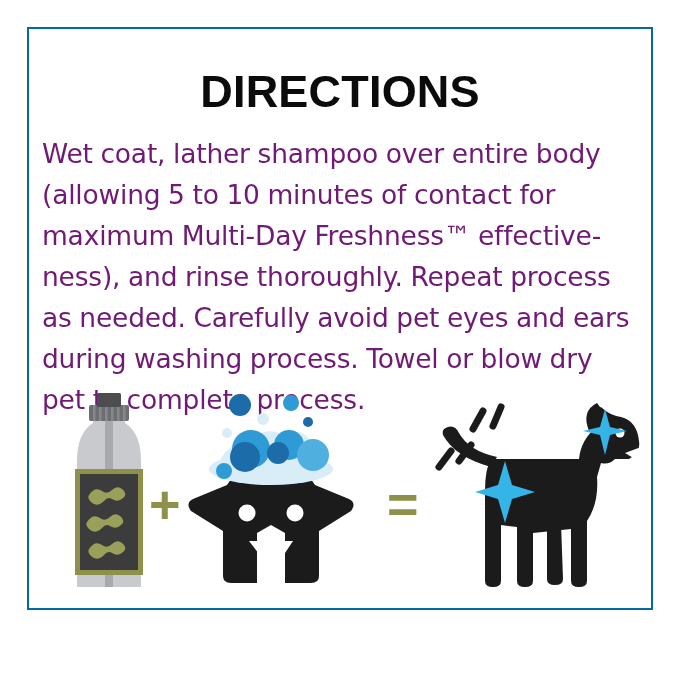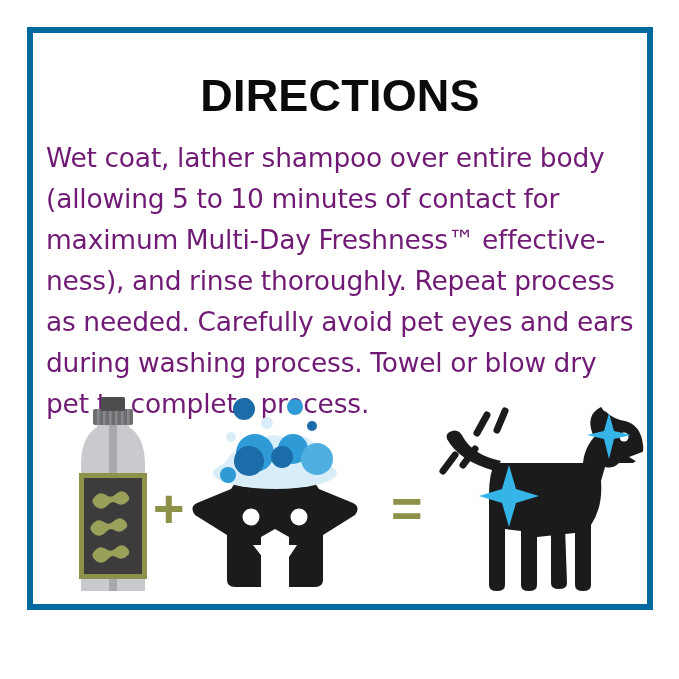--- a/index.html
+++ b/index.html
@@ -17,21 +17,21 @@
     height: 679px;
     background: #ffffff;
     overflow: hidden;
   }
   #card {
     position: absolute;
     left: 27px;
     top: 27px;
     width: 626px;
     height: 583px;
-    border: 6px solid #0369a1;
+    border: 2px solid #0369a1;
     box-sizing: border-box;
     background: #ffffff;
   }
   #title {
     position: absolute;
     left: 0;
     right: 0;
     top: 40px;
     text-align: center;
     font-size: 45px;

